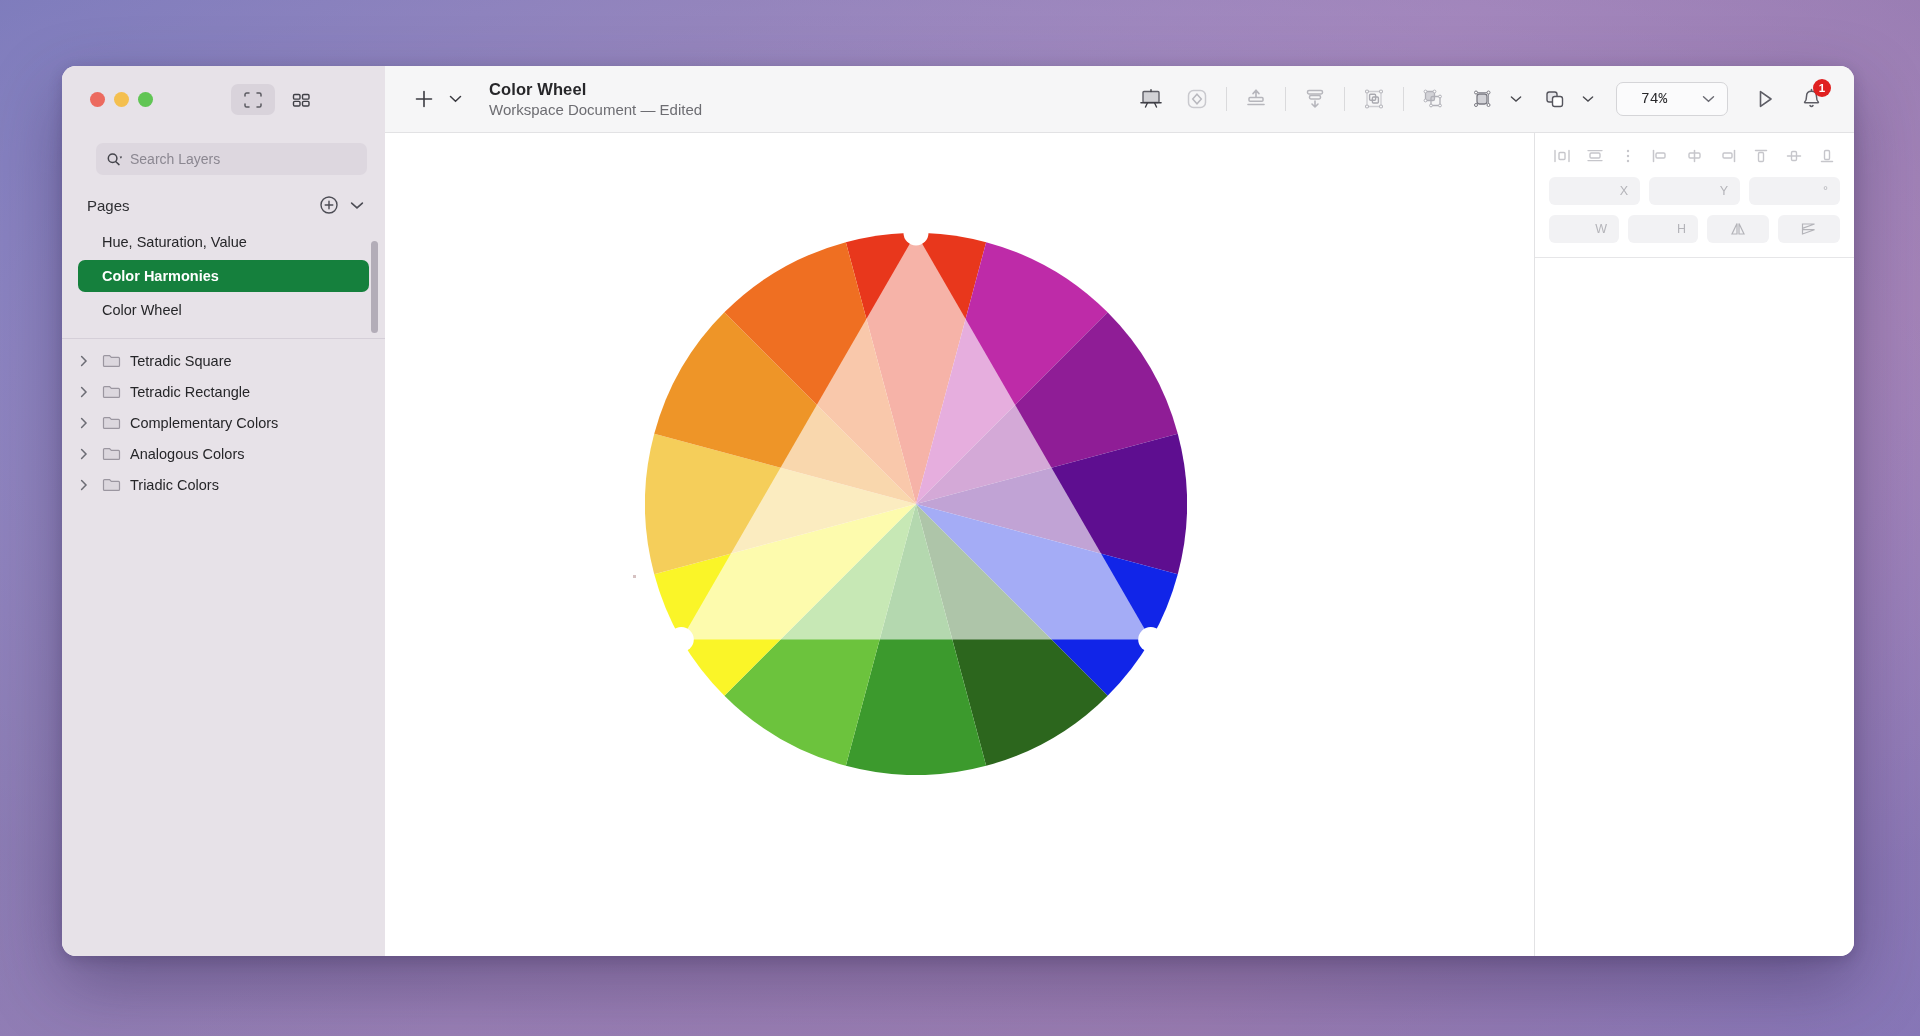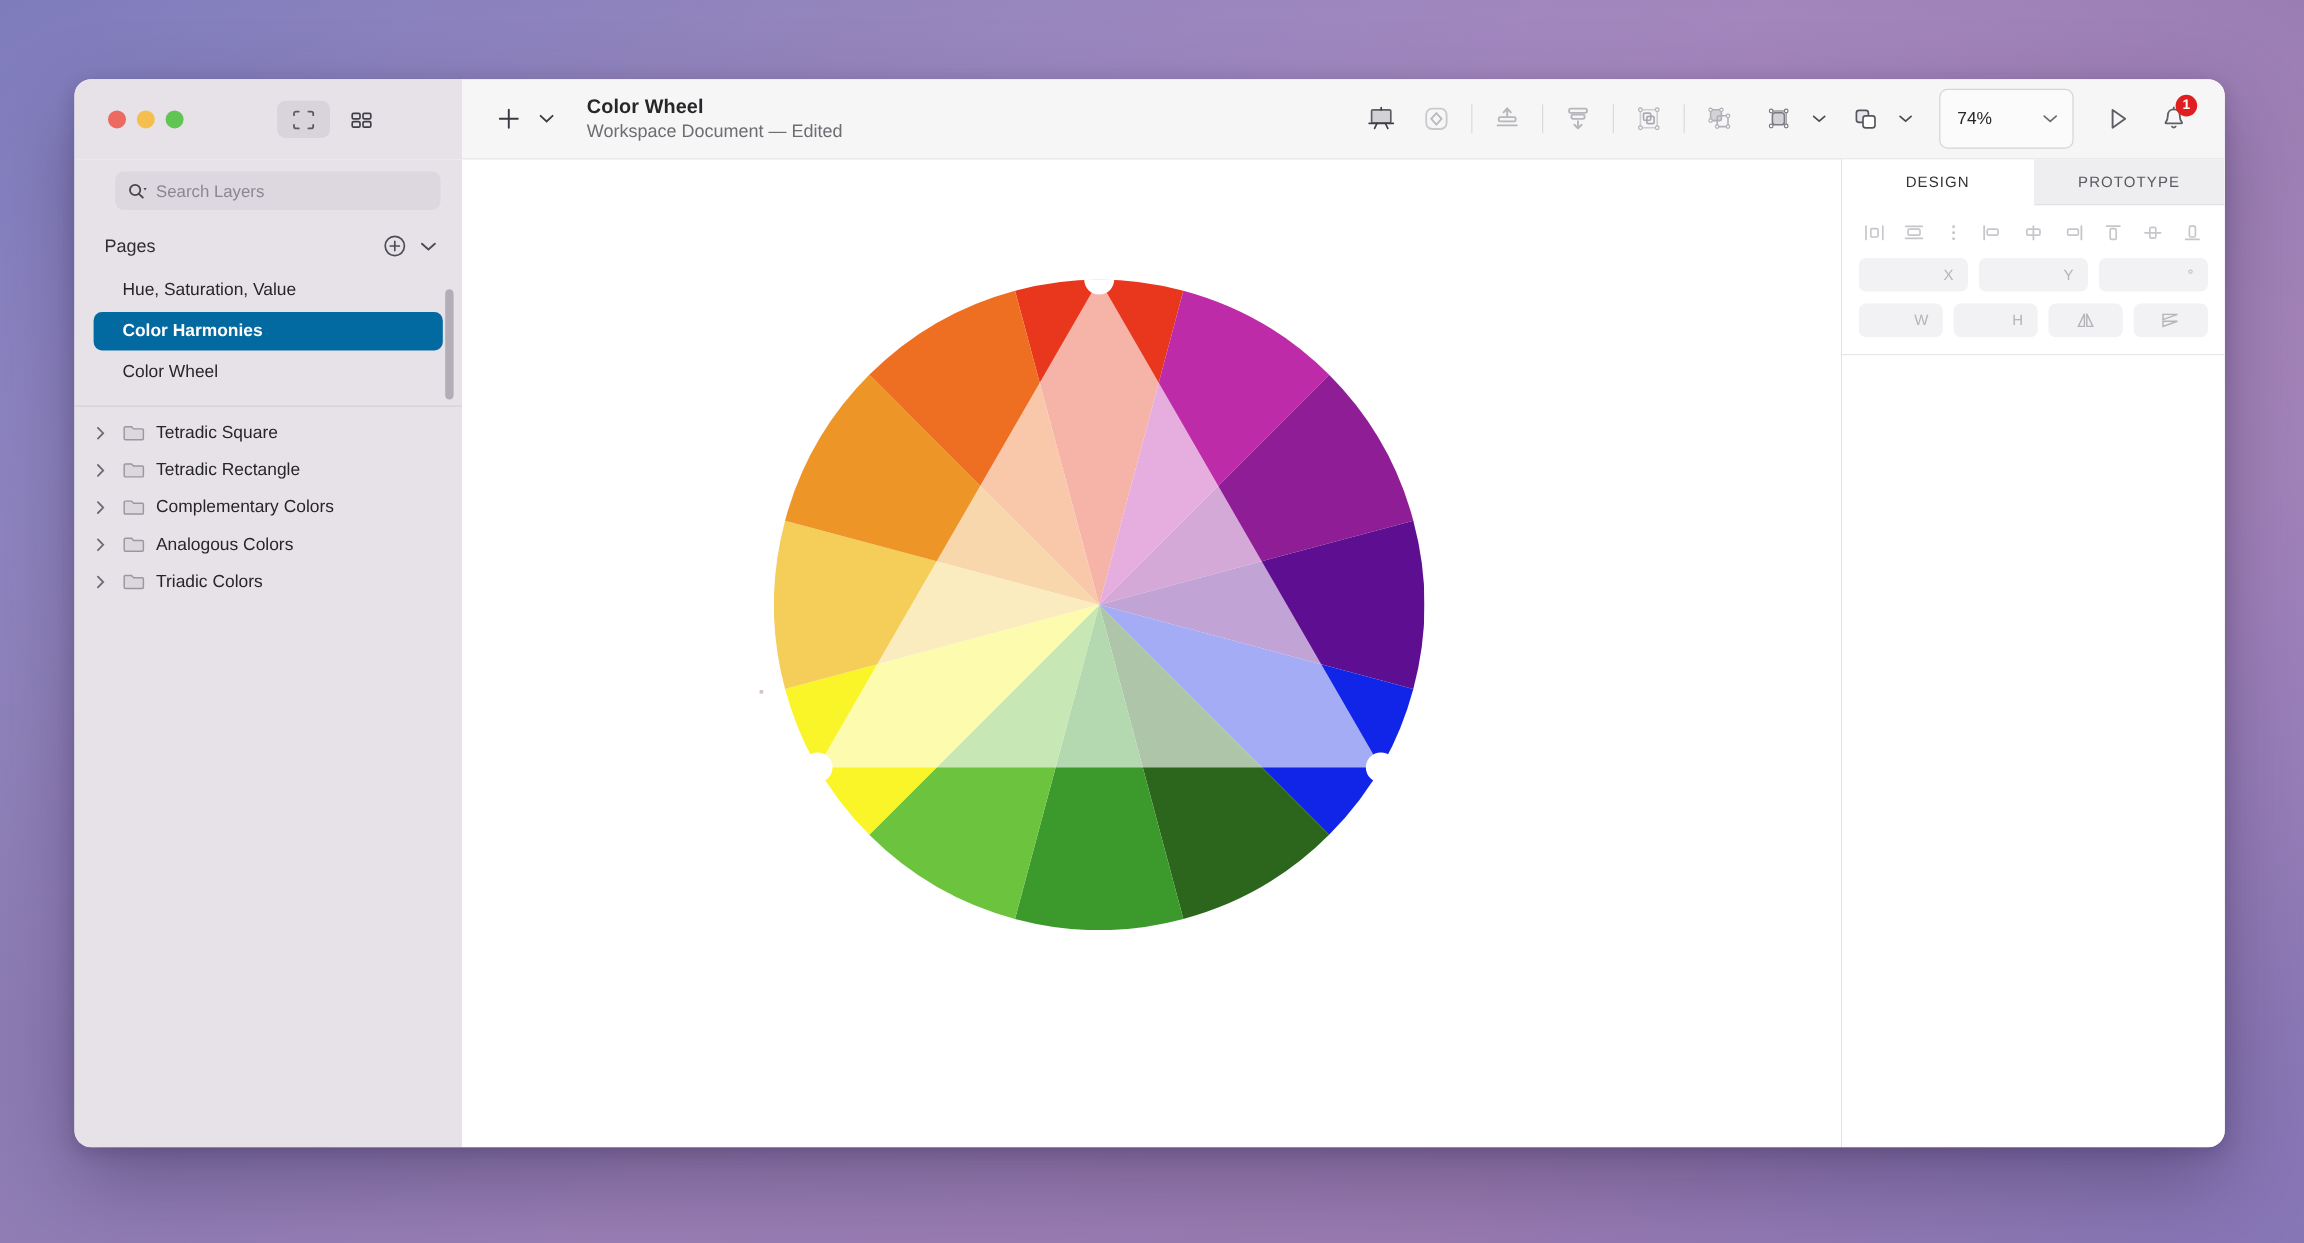--- a/index.html
+++ b/index.html
@@ -88,27 +88,28 @@
     gap: 0;
   }
   .ticon {
     width: 46px; height: 40px;
     display: flex; align-items: center; justify-content: center;
   }
   .tsep { width: 1px; height: 24px; background: #dadadc; margin: 0 6px; }
   .ticon-combo { display: flex; align-items: center; gap: 2px; padding: 0 4px; }
 
   .zoom-box {
-    width: 112px; height: 50px;
+    width: 112px; height: 34px;
     border: 1px solid #d5d5d8;
     border-radius: 7px;
     background: #fbfbfc;
     display: flex; align-items: center; justify-content: space-between;
-    padding: 0 12px 0 14px;
+    padding: 0 12px 0 24px;
     margin: 0 14px 0 16px;
+    font-family: Liberation Mono, monospace;
   }
   .zoom-val { font-size: 14.5px; color: #27272a; }
 
   .bell-wrap { position: relative; width: 46px; height: 40px; display:flex; align-items:center; justify-content:center; }
   .badge {
     position: absolute; top: 0px; right: 3px;
     min-width: 18px; height: 18px;
     border-radius: 9px;
     background: #e02020;
     color: #fff;
@@ -149,21 +150,21 @@
   .page-item {
     height: 32px;
     margin: 1px 16px;
     display: flex; align-items: center;
     padding-left: 24px;
     border-radius: 7px;
     font-size: 14.5px;
     color: #262629;
     text-align: center;
   }
-  .page-item.selected { background: #0369a1; color: #fff; font-weight: bold; }
+  .page-item.selected { background: #15803d; color: #fff; font-weight: bold; }
 
   .sb-divider { height: 1px; background: #d5cfd8; margin: 11px 0 6px 0; }
 
   .layer-item {
     height: 31px;
     display: flex; align-items: center;
     padding-left: 14px;
     gap: 8px;
     font-size: 14.5px;
     color: #262629;
@@ -544,28 +545,20 @@
           </g>
           <polygon id="triangle" points="271.0,0.0 505.7,406.5 36.3,406.5" fill="rgba(255,255,255,0.62)"></polygon>
           <circle id="h0" r="12.5" fill="#ffffff" cx="271.0" cy="0.0"></circle>
           <circle id="h1" r="12.5" fill="#ffffff" cx="505.7" cy="406.5"></circle>
           <circle id="h2" r="12.5" fill="#ffffff" cx="36.3" cy="406.5"></circle>
         </svg>
       </div>
     </div>
 
     <div class="inspector">
-      <div class="insp-tabs">
-        <div class="insp-tab active">
-          <span>DESIGN</span>
-        </div>
-        <div class="insp-tab">
-          <span>PROTOTYPE</span>
-        </div>
-      </div>
 
       <div class="align-row">
         <div class="al-btn">
           <svg width="22" height="18" viewBox="0 0 22 18" fill="none">
             <path d="M4 3.5v11M18 3.5v11" stroke="#c6c6cb" stroke-width="1.4" stroke-linecap="round"></path>
             <rect x="8" y="5.5" width="6" height="7" rx="1" stroke="#c6c6cb" stroke-width="1.4"></rect>
           </svg>
         </div>
         <div class="al-btn">
           <svg width="22" height="18" viewBox="0 0 22 18" fill="none">

